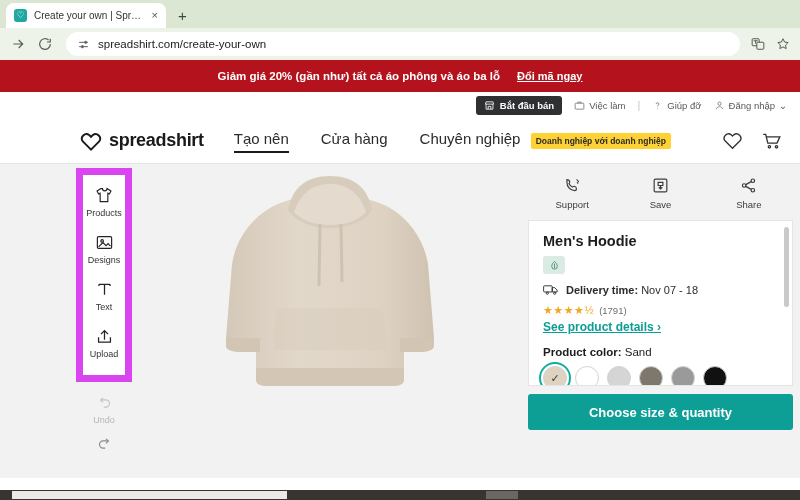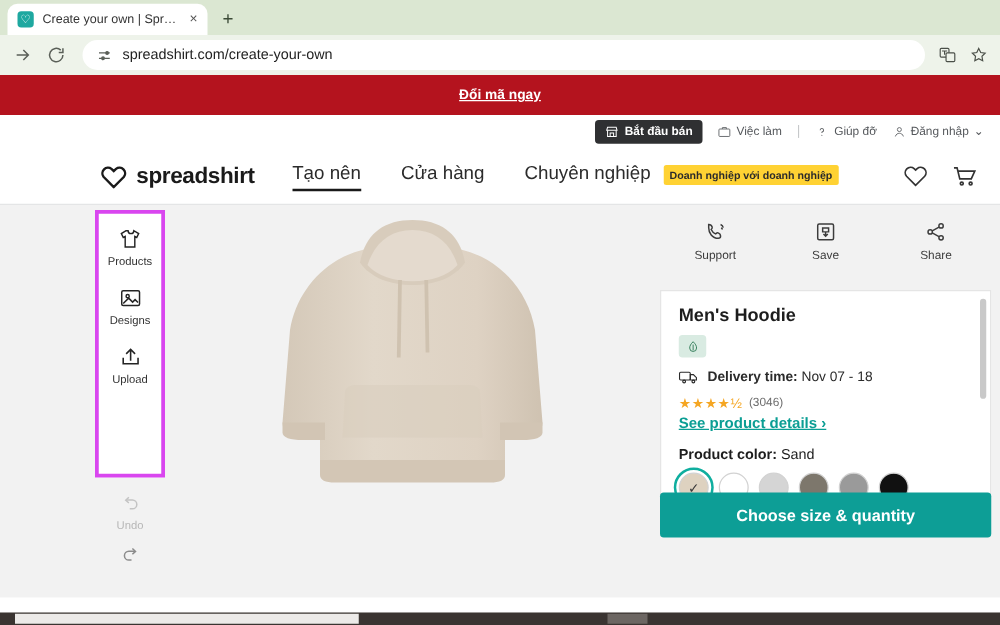--- a/index.html
+++ b/index.html
@@ -92,21 +92,21 @@
     background: #ffd233; color: #2b2b2b; font-size: 8.5px; font-weight: bold;
     padding: 3px 5px; border-radius: 2px; margin-left: 6px;
   }
   .header-right { margin-left: auto; display: flex; align-items: center; gap: 18px; }
 
   
   .designer { position: relative; height: 330px; background: #f2f2f2; }
 
   .toolrail {
     position: absolute; left: 76px; top: 4px; width: 56px; height: 214px;
-    background: #fff; border: 3px solid #d946ef;
+    background: #fff; border: 7px solid #d946ef;
     display: flex; flex-direction: column; align-items: flex-end;
     padding-top: 11px; gap: 15px;
   }
   .tool { display: flex; flex-direction: column; align-items: center; gap: 3px; width: 100%; }
   .tool-label { font-size: 9px; color: #333; }
 
   .undoredo {
     position: absolute; left: 76px; top: 232px; width: 56px;
     display: flex; flex-direction: column; align-items: center; gap: 12px;
   }
@@ -123,21 +123,21 @@
   .actions {
     position: absolute; left: 528px; top: 4px; width: 265px;
     display: flex; justify-content: space-around; align-items: flex-start;
     padding-top: 8px;
   }
   .action { display: flex; flex-direction: column; align-items: center; gap: 4px; width: 62px; }
   .action-label { font-size: 9.5px; color: #3c3c3c; }
 
   
   .panel {
-    position: absolute; left: 528px; top: 68px; width: 265px; height: 166px;
+    position: absolute; left: 528px; top: 56px; width: 265px; height: 166px;
     background: #fff; border: 1px solid #e5e5e5; overflow: hidden;
   }
   .panel-inner { padding: 12px 14px 0 14px; }
   .prod-title { font-size: 14.5px; font-weight: bold; color: #1d1d1d; }
   .eco-badge {
     margin-top: 7px; width: 22px; height: 18px; border-radius: 3px;
     background: #d9ebe2; display: flex; align-items: center; justify-content: center;
   }
   .delivery { margin-top: 9px; display: flex; align-items: center; gap: 7px; font-size: 11px; color: #2b2b2b; }
   .rating { margin-top: 8px; display: flex; align-items: center; gap: 5px; }
@@ -216,20 +216,21 @@
           <rect x="10" y="9" width="12" height="12" rx="1.5" fill="#eef3ea"></rect>
         <path d="M4.5 6.5h7M8 6.5v5"></path>
       </svg>
       <svg width="14" height="14" viewBox="0 0 24 24" fill="none" stroke="#4a4f48" stroke-width="1.6">
         <path d="M12 3l2.7 5.6 6.1.9-4.4 4.3 1 6.1L12 17l-5.4 2.9 1-6.1L3.2 9.5l6.1-.9z"></path>
       </svg>
     </div>
   </div>
 
   <div class="promo">
+    <span class="promo-text">Giảm giá 20% (gần như) tất cả áo phông và áo ba lỗ</span>
     <a class="promo-link" href="#">Đổi mã ngay</a>
   </div>
 
   <div class="utilbar">
     <div class="sell-btn">
       <svg width="11" height="11" viewBox="0 0 24 24" fill="none" stroke="#fff" stroke-width="1.8">
         <path d="M3 9h18l-1.5-5h-15z"></path>
           <path d="M4.5 9v11h15V9"></path>
           <path d="M9 20v-6h6v6"></path>
       </svg>
@@ -300,20 +301,27 @@
         </svg>
         <span class="tool-label">Products</span>
       </div>
       <div class="tool">
         <svg width="19" height="19" viewBox="0 0 24 24" fill="none" stroke="#242424" stroke-width="1.5">
           <rect x="3" y="4.5" width="18" height="15" rx="1.5"></rect>
           <circle cx="9" cy="10" r="1.6"></circle>
             <path d="M4.5 17.5 10 12l4 4 2.5-2.5 3 3"></path>
         </svg>
         <span class="tool-label">Designs</span>
+      </div>
+      <div class="tool">
+        <svg width="19" height="19" viewBox="0 0 24 24" fill="none" stroke="#242424" stroke-width="1.6">
+          <path d="M5 5.5h14M12 5.5v13"></path>
+            <path d="M5 5.5v2M19 5.5v2"></path>
+        </svg>
+        <span class="tool-label">Text</span>
       </div>
       <div class="tool">
         <svg width="19" height="19" viewBox="0 0 24 24" fill="none" stroke="#242424" stroke-width="1.6">
           <path d="M12 16V4.5M7.5 9 12 4.5 16.5 9"></path>
             <path d="M4.5 13v6h15v-6"></path>
         </svg>
         <span class="tool-label">Upload</span>
       </div>
     </div>
 
@@ -406,21 +414,21 @@
             <rect x="1" y="4" width="14" height="10" rx="1.5"></rect>
               <path d="M15 7h4l4 4v3h-8z"></path>
             <circle cx="7" cy="16" r="1.8"></circle>
               <circle cx="19" cy="16" r="1.8"></circle>
           </svg>
           <span style="font-weight:bold">Delivery time:</span>
           <span style="margin-left:-4px"> Nov 07 - 18</span>
         </div>
         <div class="rating">
           <span class="stars">★★★★½</span>
-          <span class="rating-count">(3046)</span>
+          <span class="rating-count">(1791)</span>
         </div>
         <a class="details-link" href="#">See product details ›</a>
         <div class="color-row">
           <b>Product color:</b><span> Sand</span>
         </div>
         <div class="swatches">
           <div class="sw sel" style="background:#ded2c0">
             <span class="sw-check">✓</span>
           </div>
           <div class="sw" style="background:#ffffff"></div>

